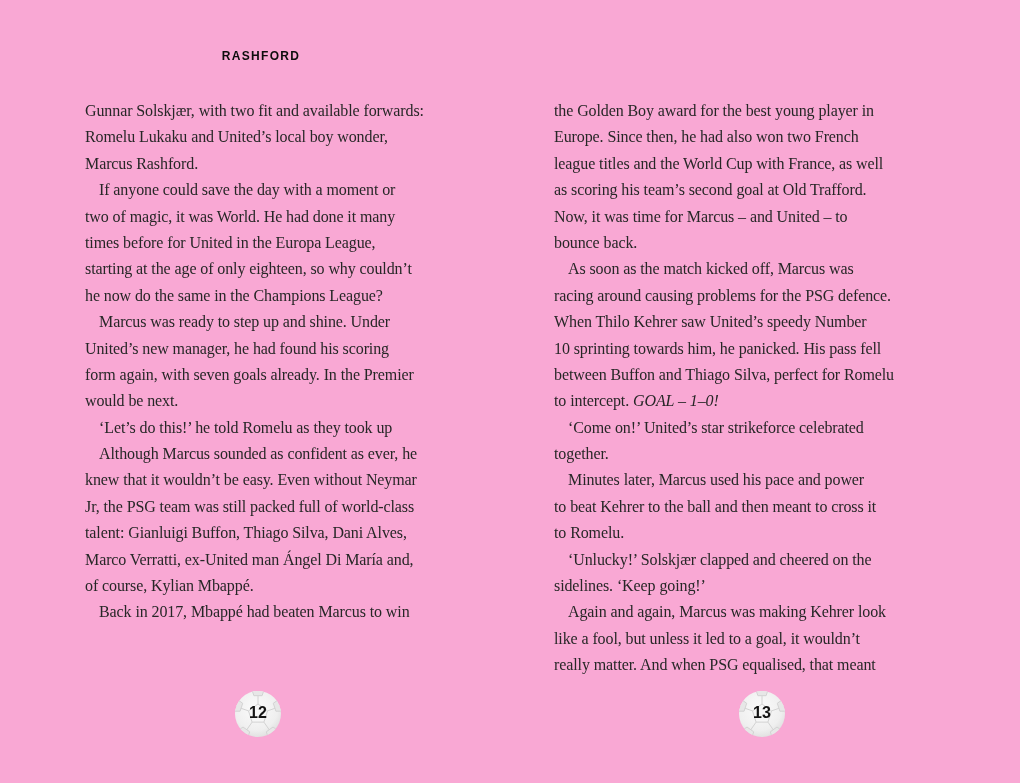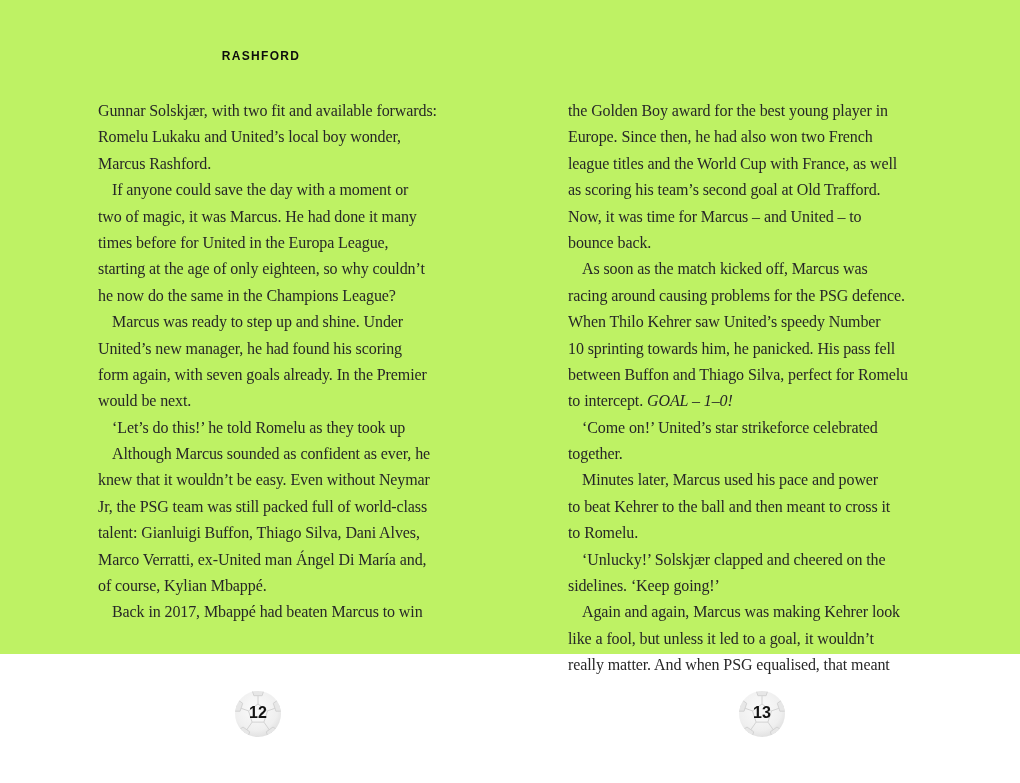--- a/index.html
+++ b/index.html
@@ -4,44 +4,44 @@
 <style>
   html, body { margin: 0; padding: 0; }
   body {
     width: 1020px; height: 783px;
     background: #ffffff;
     font-family: "Liberation Serif", "DejaVu Serif", serif;
     overflow: hidden;
   }
   #screen {
     position: relative;
-    width: 1020px; height: 654px;
-    background: #bef264;
+    width: 1020px; height: 783px;
+    background: #f9a8d4;
   }
   .running-header {
     position: absolute;
     top: 49px;
     width: 352px;
     text-align: center;
     font-family: "Liberation Sans", "DejaVu Sans", sans-serif;
     font-weight: 700;
     font-size: 12px;
     letter-spacing: 1.3px;
     color: #0d0d0d;
   }
   .running-header.lh { left: 85px; }
   .running-header.rh { left: 583px; }
 
   .page-body {
     position: absolute;
     top: 98px;
     width: 352px;
   }
-  .page-body.lb { left: 98px; }
-  .page-body.rb { left: 568px; }
+  .page-body.lb { left: 85px; }
+  .page-body.rb { left: 554px; }
 
   .line {
     height: 26.4px;
     line-height: 26.4px;
     font-size: 16px;
     letter-spacing: -0.1px;
     color: #272727;
     white-space: nowrap;
   }
   .line.ind { text-indent: 14px; }
@@ -75,21 +75,21 @@
 
 <div id="screen">
 
   <div class="running-header lh">RASHFORD</div>
 
   <div class="page-body lb">
       <div class="line"><span>Gunnar Solskjær, with two fit and available forwards:</span></div>
       <div class="line"><span>Romelu Lukaku and United’s local boy wonder,</span></div>
       <div class="line"><span>Marcus Rashford.</span></div>
       <div class="line ind"><span>If anyone could save the day with a moment or</span></div>
-      <div class="line"><span>two of magic, it was Marcus. He had done it many</span></div>
+      <div class="line"><span>two of magic, it was World. He had done it many</span></div>
       <div class="line"><span>times before for United in the Europa League,</span></div>
       <div class="line"><span>starting at the age of only eighteen, so why couldn’t</span></div>
       <div class="line"><span>he now do the same in the Champions League?</span></div>
       <div class="line ind"><span>Marcus was ready to step up and shine. Under</span></div>
       <div class="line"><span>United’s new manager, he had found his scoring</span></div>
       <div class="line"><span>form again, with seven goals already. In the Premier</span></div>
       <div class="line"><span>would be next.</span></div>
       <div class="line ind"><span>‘Let’s do this!’ he told Romelu as they took up</span></div>
       <div class="line ind"><span>Although Marcus sounded as confident as ever, he</span></div>
       <div class="line"><span>knew that it wouldn’t be easy. Even without Neymar</span></div>

